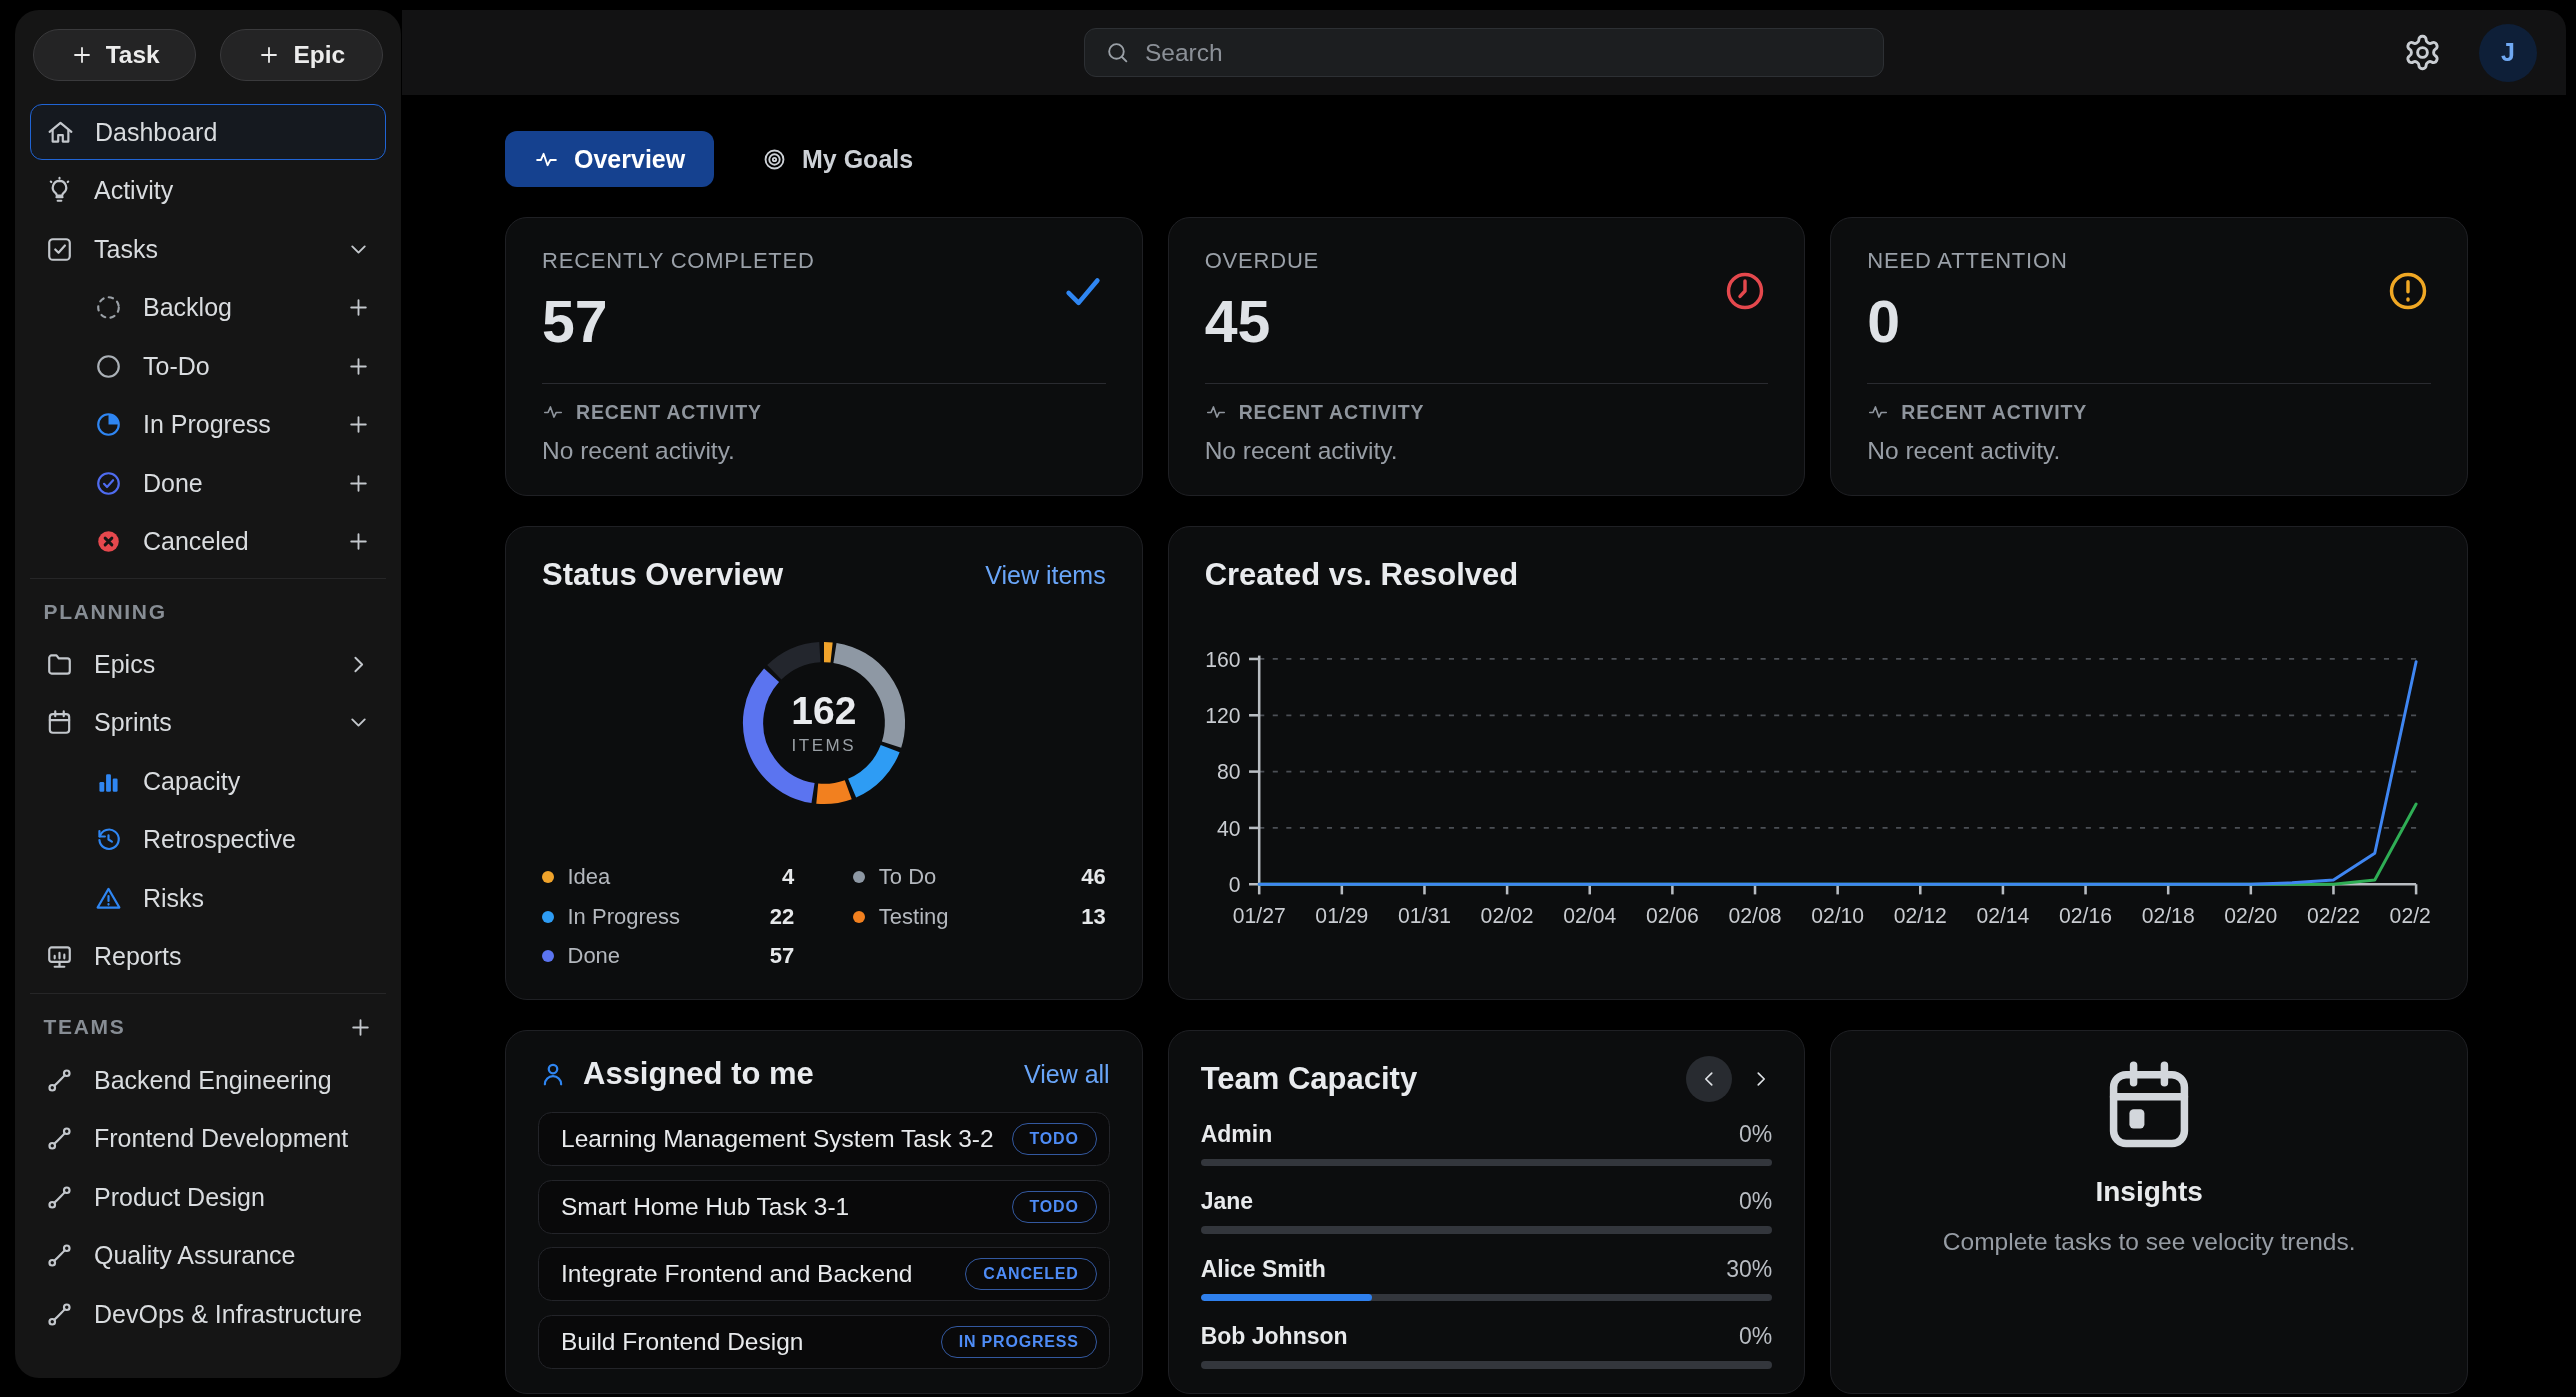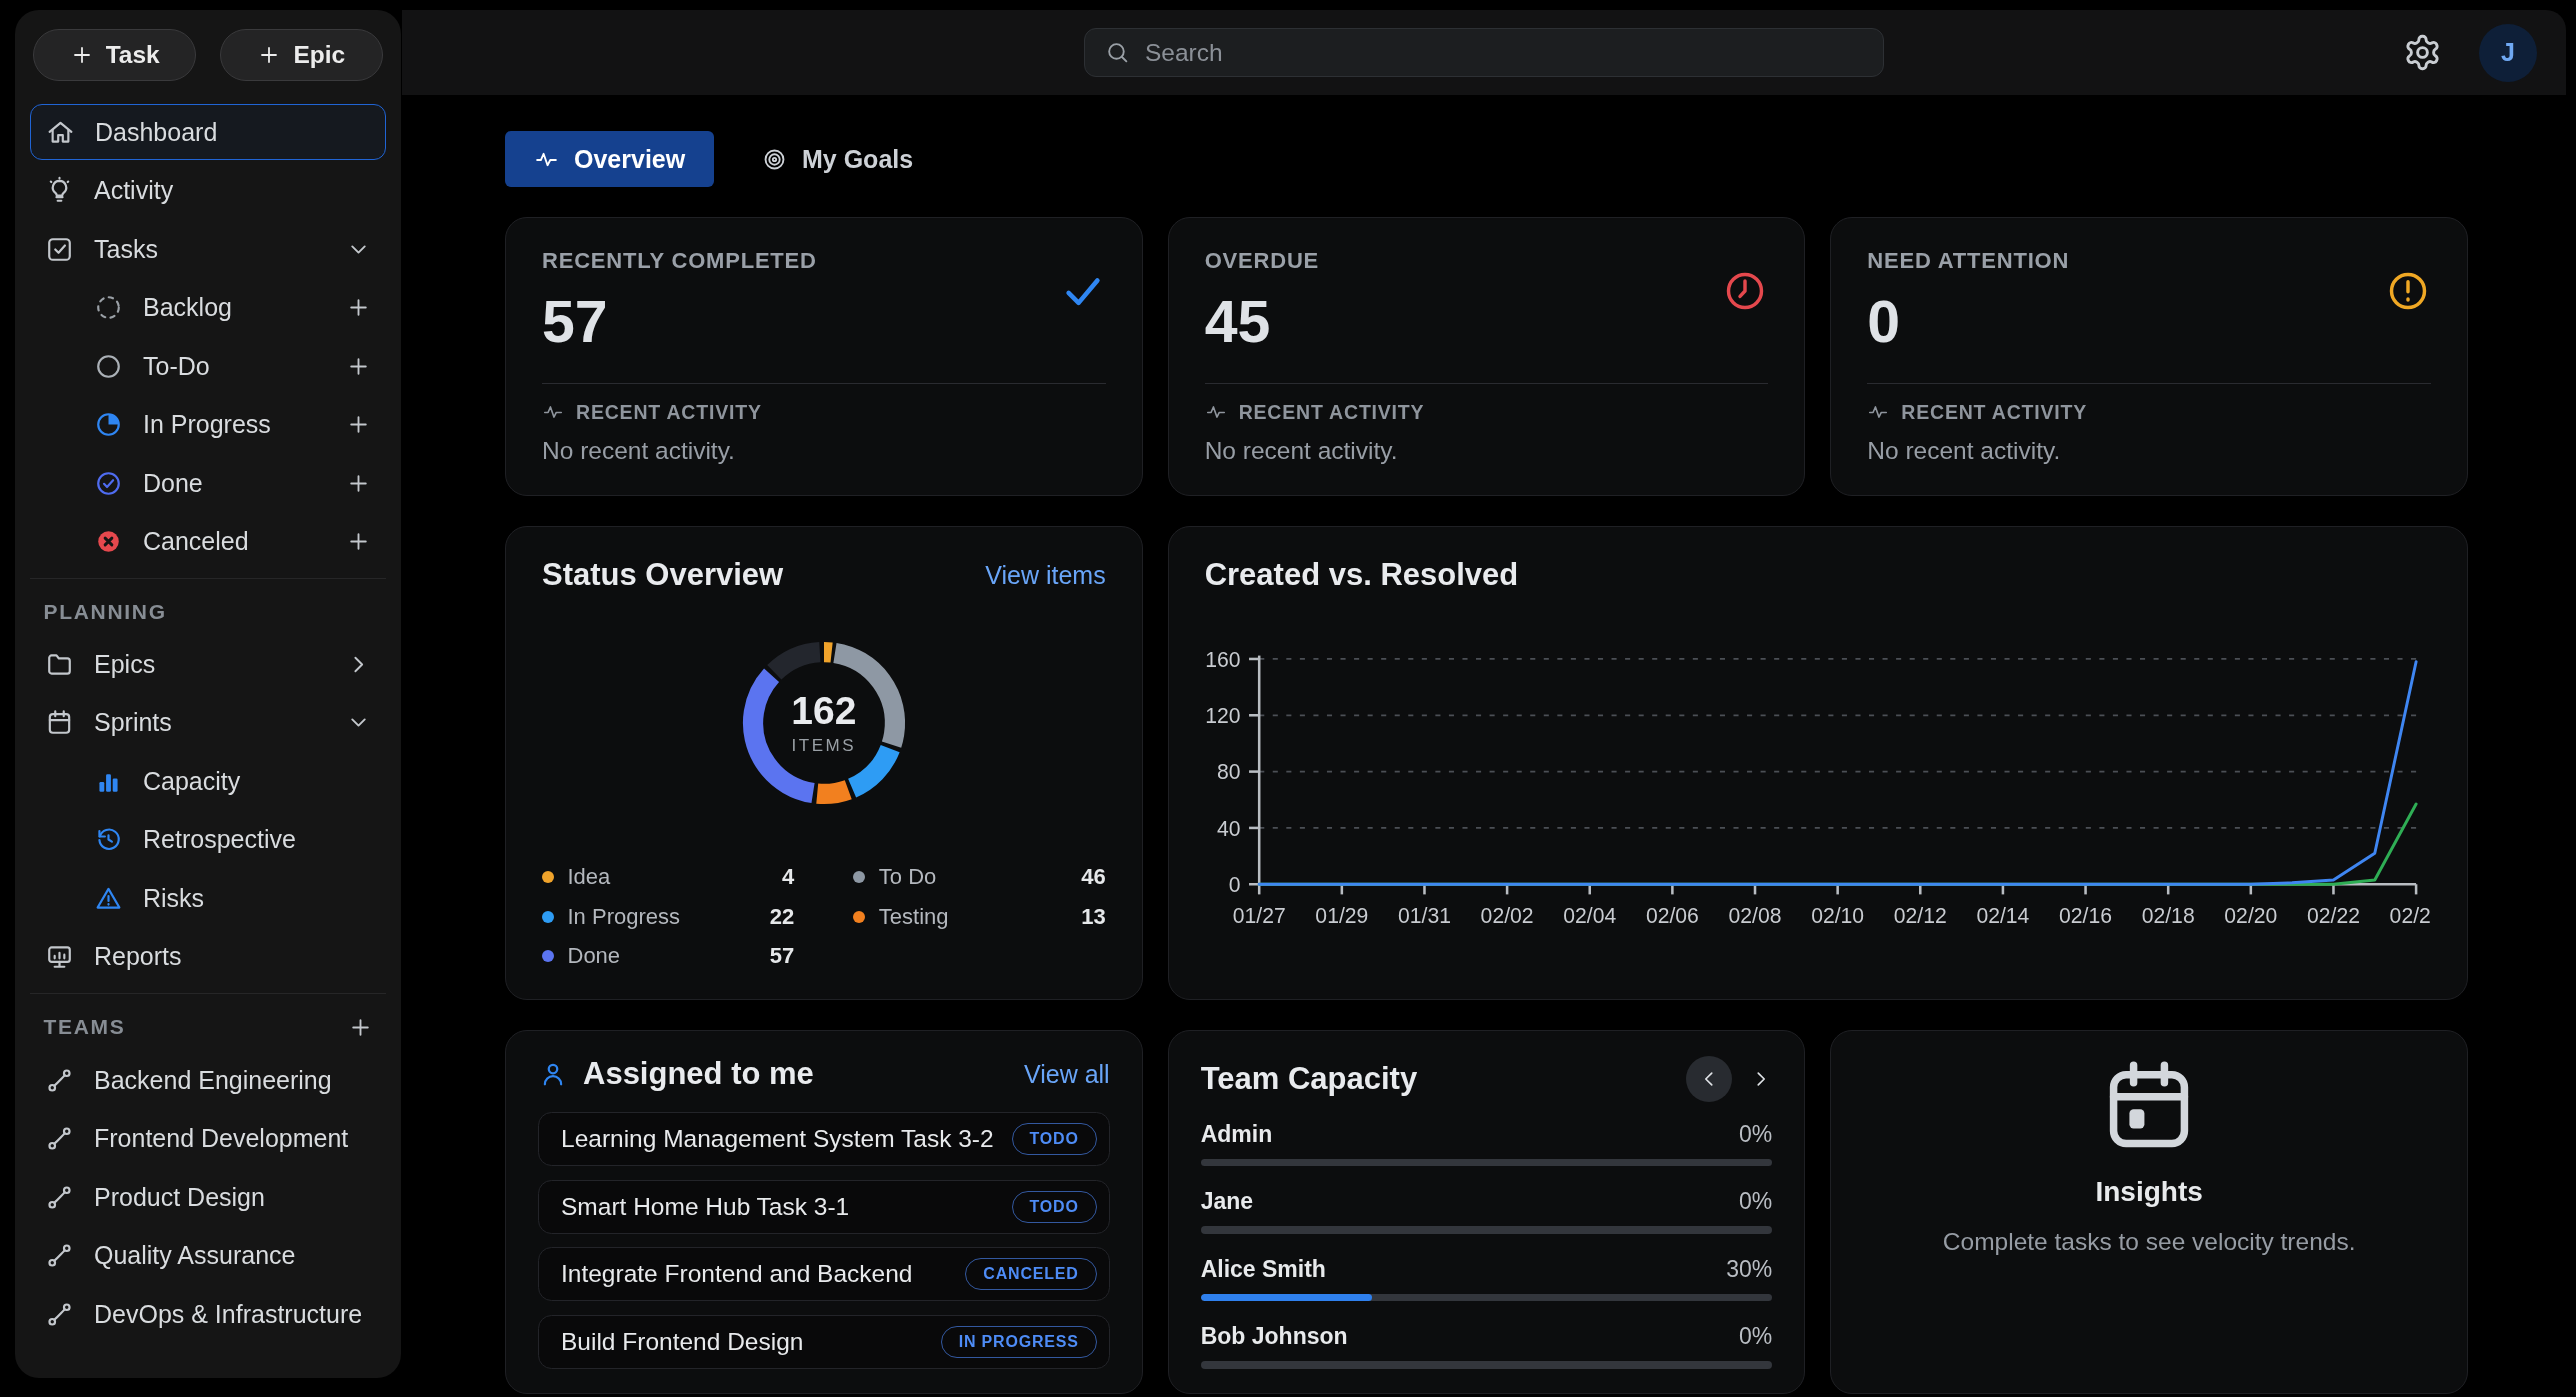--- a/index.html
+++ b/index.html
@@ -29,31 +29,31 @@
   .search .ic{font-size:25px;color:#9aa0a6}
   .search input{flex:1;background:transparent;border:none;outline:none;color:#cfd3d8;font-size:24.5px;font-family:inherit}
   .search input::placeholder{color:#8b9097}
   .top-right{position:absolute;right:29px;top:0;height:85px;display:flex;align-items:center;gap:37px}
   .gear{font-size:39px;color:#c9cdd2;cursor:pointer}
   .avatar{width:58px;height:58px;border-radius:50%;background:#0e1f38;color:#6fa8f2;font-weight:700;font-size:25px;display:flex;align-items:center;justify-content:center;cursor:pointer}
 
   
   .main{position:absolute;left:402px;top:95px;right:0;bottom:0;padding:36px 108px 0 103px;display:flex;flex-direction:column;gap:30px}
   .tabs{display:flex;align-items:center;gap:41px}
-  .tab{display:flex;align-items:center;gap:15px;font-size:25px;font-weight:600;color:#cdd1d6;background:transparent;border:none;padding:13.5px 6.8px;border-radius:6px;font-family:inherit;cursor:pointer}
+  .tab{display:flex;align-items:center;gap:15px;font-size:25px;font-weight:600;color:#cdd1d6;background:transparent;border:none;padding:13.5px 6.8px;border-radius:12px;font-family:inherit;cursor:pointer}
   .tab.active{background:#15418f;color:#fff;padding:13.5px 29px}
   .tab .ic{font-size:25px}
 
   .grid{display:grid;grid-template-columns:repeat(3,1fr);gap:25px}
   .card{background:#0c0d0e;border:0.8px solid #1f2024;border-radius:22px;padding:30px 36px;position:relative}
 
   
   .stat-card{height:279px;display:flex;flex-direction:column}
   .stat-top{display:flex;justify-content:space-between;align-items:flex-start}
-  .stat-title{font-size:22px;font-weight:700;letter-spacing:0.8px;color:#9aa0a8}
+  .stat-title{font-size:22px;font-weight:400;letter-spacing:0.8px;color:#9aa0a8}
   .stat-value{font-size:59px;font-weight:700;color:#dfe2e6;margin-top:13.5px}
   .stat-icon{font-size:46px;margin-top:20px}
   .stat-divider{border-top:0.8px solid #2a2b30;margin-top:auto}
   .activity-row{display:flex;align-items:center;gap:12px;margin-top:17px;color:#8f959d;font-size:19.5px;font-weight:700;letter-spacing:0.8px}
   .activity-row .ic{font-size:22px}
   .activity-text{margin-top:13.5px;font-size:24.5px;color:#989ea6}
 
   
   .row2 .card{height:474px}
   .card-head{display:flex;justify-content:space-between;align-items:center}

